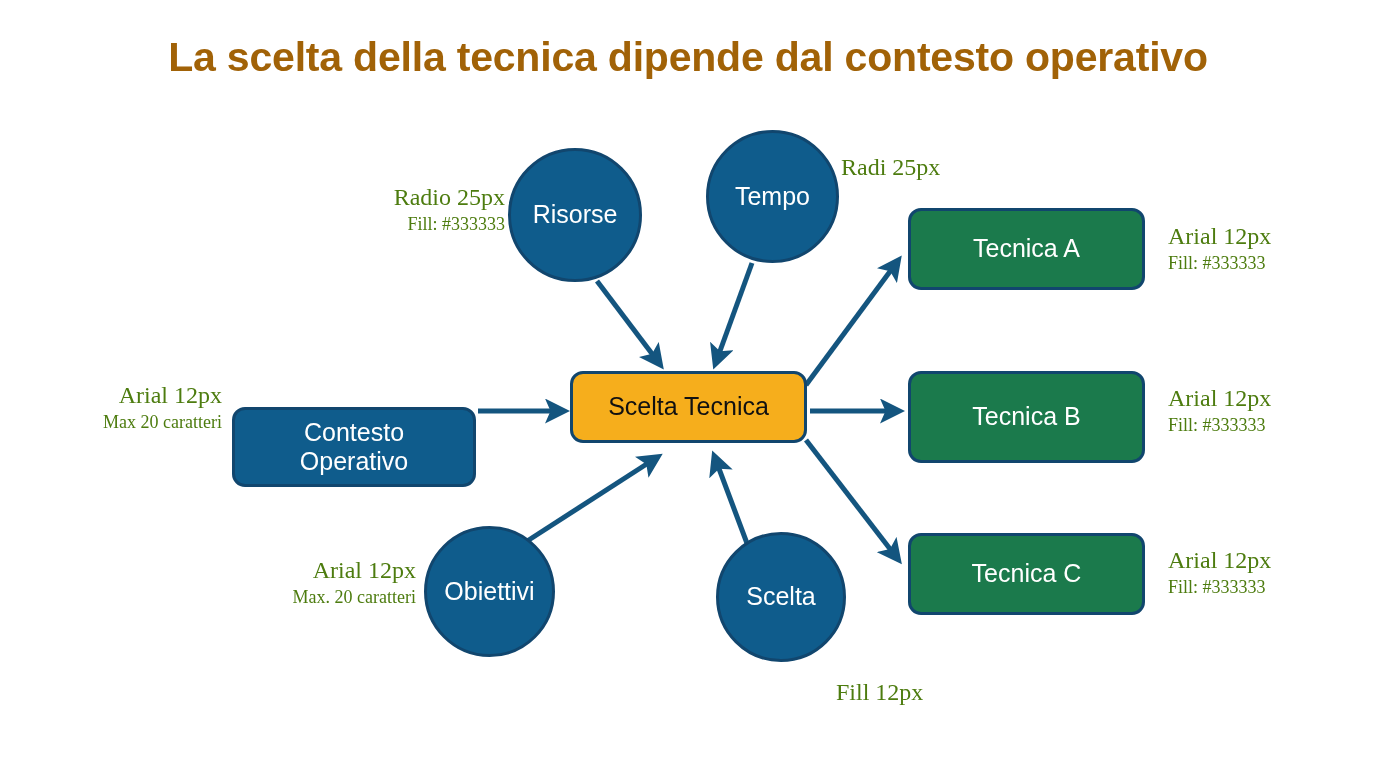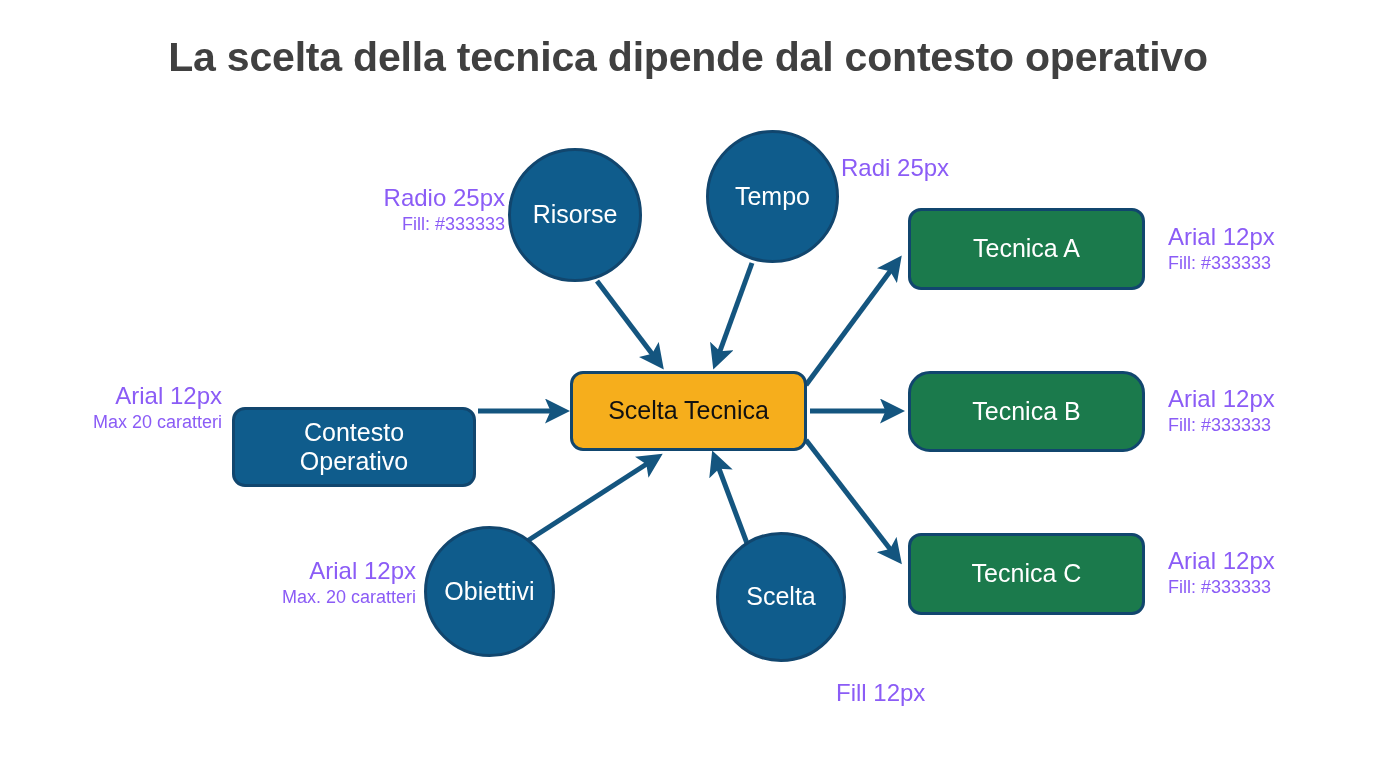--- a/index.html
+++ b/index.html
@@ -24,21 +24,21 @@
   .title {
     position: absolute;
     left: 0;
     top: 34px;
     width: 1376px;
     text-align: center;
     font-family: "Liberation Sans", sans-serif;
     font-size: 41px;
     font-weight: bold;
     letter-spacing: -0.2px;
-    color: #404040;
+    color: #a16207;
     white-space: nowrap;
   }
   svg.edges {
     position: absolute;
     left: 0; top: 0;
     width: 1376px;
     height: 768px;
     pointer-events: none;
   }
   .node {
@@ -67,22 +67,22 @@
     font-size: 25px;
   }
   .node-circle {
     background: #0f5c8c;
     border: 3px solid #11466e;
     border-radius: 50%;
     font-size: 25px;
   }
   .annot {
     position: absolute;
-    font-family: Liberation Sans, sans-serif;
-    color: #8b5cf6;
+    font-family: Liberation Serif, serif;
+    color: #4d7c0f;
     line-height: 1.24;
     white-space: nowrap;
   }
   .annot .l1 { font-size: 24px; display: block; }
   .annot .l2 { font-size: 18px; display: block; }
   .annot.right  { text-align: left; }
   .annot.leftal { text-align: right; }
   .annot.single .l1 { font-size: 24px; }
 </style>
 </head>
@@ -104,21 +104,21 @@
       <line x1="597" y1="281" x2="659" y2="363"></line>
       <line x1="752" y1="263" x2="716" y2="362"></line>
       <line x1="521" y1="545" x2="656" y2="458"></line>
       <line x1="748" y1="546" x2="715" y2="458"></line>
       <line x1="806" y1="385" x2="897" y2="262"></line>
       <line x1="810" y1="411" x2="897" y2="411"></line>
       <line x1="806" y1="440" x2="897" y2="558"></line>
     </g>
   </svg>
 
-  <div class="node node-center" style="left:570px; top:371px; width:237px; height:80px;">
+  <div class="node node-center" style="left:570px; top:371px; width:237px; height:72px;">
     <span>Scelta Tecnica</span>
   </div>
 
   <div class="node node-rect node-blue" style="left:232px; top:371px; width:244px; height:80px; flex-direction:column;">
     <span>Contesto</span>
     <span>Operativo</span>
   </div>
 
   <div class="node node-circle" style="left:508px; top:148px; width:134px; height:134px;">
     <span>Risorse</span>
@@ -133,21 +133,21 @@
   </div>
 
   <div class="node node-circle" style="left:716px; top:532px; width:130px; height:130px;">
     <span>Scelta</span>
   </div>
 
   <div class="node node-rect node-green" style="left:908px; top:208px; width:237px; height:82px;">
     <span>Tecnica A</span>
   </div>
 
-  <div class="node node-rect node-green" style="left:908px; top:371px; width:237px; height:81px;border-radius:22px;">
+  <div class="node node-rect node-green" style="left:908px; top:371px; width:237px; height:92px;">
     <span>Tecnica B</span>
   </div>
 
   <div class="node node-rect node-green" style="left:908px; top:533px; width:237px; height:82px;">
     <span>Tecnica C</span>
   </div>
 
   <div class="annot leftal" style="left:300px; top:183px; width:205px;">
     <span class="l1">Radio 25px</span>
     <span class="l2">Fill: #333333</span>

